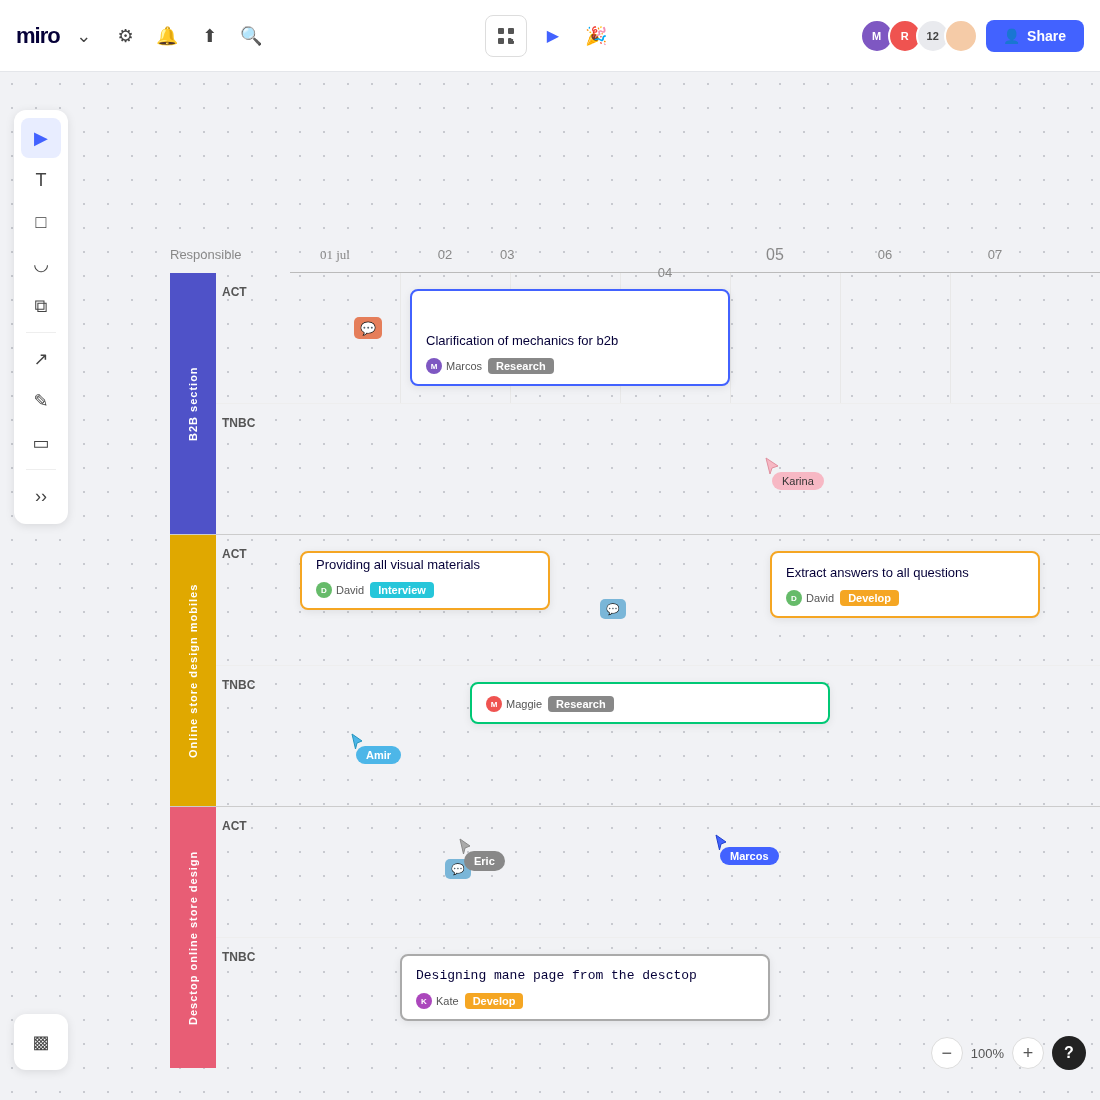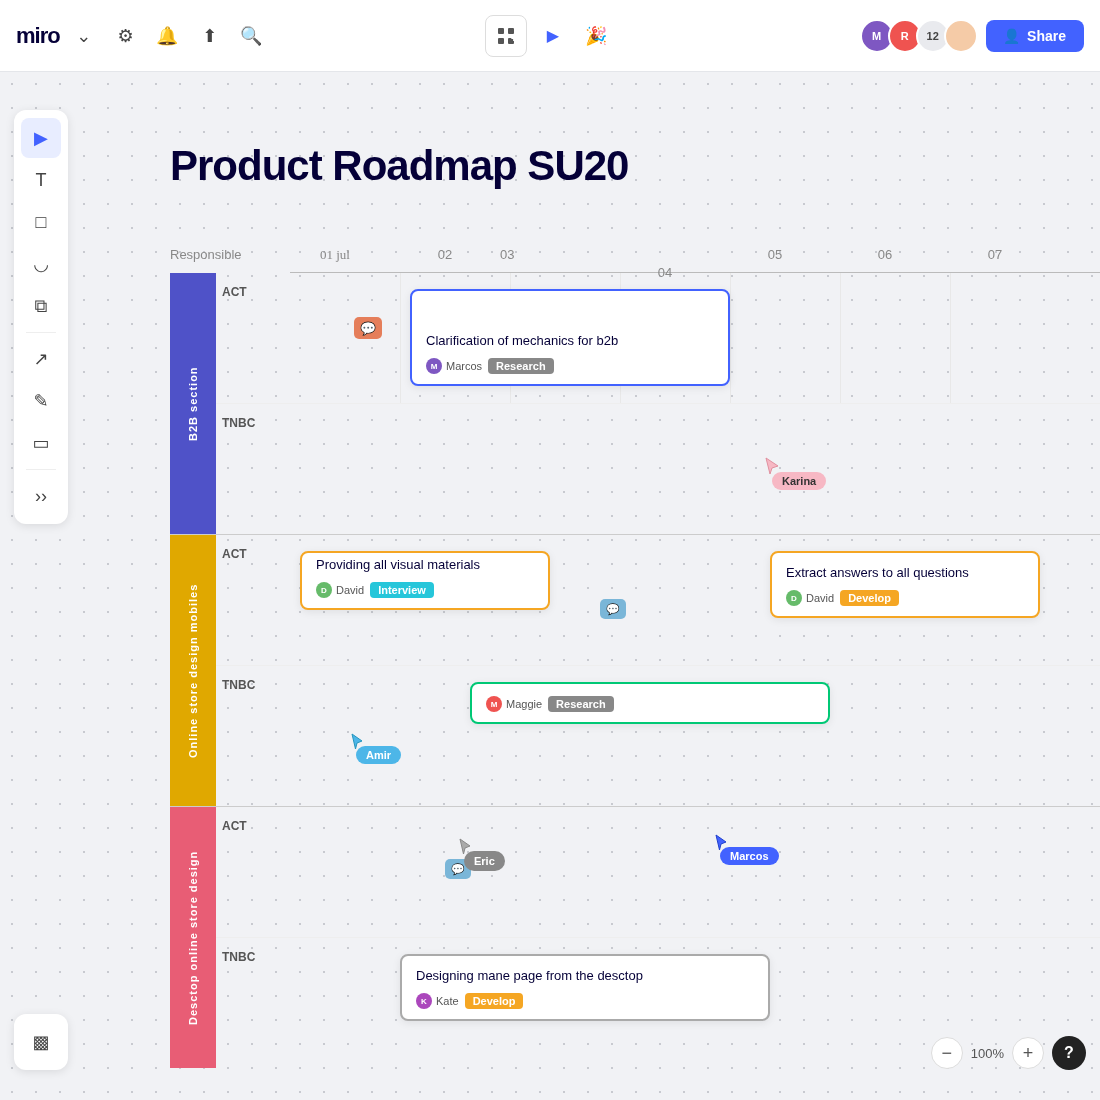--- a/index.html
+++ b/index.html
@@ -201,31 +201,30 @@
 
 <div class="bottom-right">
   <button class="zoom-btn">−</button>
   <span class="zoom-level">100%</span>
   <button class="zoom-btn">+</button>
   <button class="help-btn">?</button>
 </div>
 
 <div class="canvas">
 
-  <div class="board-title">Product Roadmap SU20</div>
 
   <div class="roadmap">
 
     <div style="display:flex; height:36px; align-items:center; border-bottom:1.5px solid #bbb; position:relative; margin-left:120px;">
       <div style="width:110px; font-size:13px; color:#888; margin-left:-120px;">Responsible</div>
       <div style="width:110px; text-align:center; font-size:13px; color:#888;font-family:Liberation Serif, serif;">01 jul</div>
       <div style="width:110px; text-align:center; font-size:13px; color:#888;">02</div>
       <div style="width:110px; font-size:13px; color:#888;">03</div>
       <div style="width:110px; text-align:center; font-size:13px; color:#888;margin-top:36px;">04</div>
-      <div style="width:110px; text-align:center; font-size:13px; color:#888;">05</div>
+      <div style="width:110px; text-align:center; font-size:16px; color:#888;">05</div>
       <div style="width:110px; text-align:center; font-size:13px; color:#888;">06</div>
       <div style="width:110px; text-align:center; font-size:13px; color:#888;">07</div>
     </div>
 
     <div style="display:flex; flex-direction:row; border-bottom:1px solid #ccc;">
       <div style="width:46px; flex-shrink:0; background:#4f52c8; display:flex; align-items:center; justify-content:center; writing-mode:vertical-rl; transform:rotate(180deg); font-size:11px; font-weight:700; color:#fff; letter-spacing:1px;">B2B section</div>
       <div style="flex:1;">
 
         <div style="display:flex; flex-direction:row; min-height:130px; border-bottom:1px solid #eee; position:relative; align-items:flex-start;">
           <div style="width:74px; font-size:12px; font-weight:600; color:#555; padding-top:12px; padding-left:6px;">ACT</div>
@@ -256,21 +255,21 @@
         </div>
 
         <div style="display:flex; flex-direction:row; min-height:130px; position:relative; align-items:flex-start;">
           <div style="width:74px; font-size:12px; font-weight:600; color:#555; padding-top:12px; padding-left:6px;">TNBC</div>
           <div style="flex:1; position:relative; min-height:130px;">
 
             <div style="position:absolute; top:52px; left:474px;">
               <svg width="16" height="20" viewBox="0 0 16 20" fill="none">
                   <path d="M2 2L14 10L8 12L6 18L2 2Z" fill="#f7b8c4" stroke="#e0909f" stroke-width="1"></path>
                 </svg>
-              <div style="position:absolute; top:16px; left:8px; background:#f7b8c4; color:#333; padding:3px 10px; border-radius:10px; font-size:11px; font-weight:700; white-space:nowrap;">Karina</div>
+              <div style="position:absolute; top:16px; left:8px; background:#f7b8c4; color:#333; padding:3px 10px; border-radius:10px; font-size:11px; font-weight:400; white-space:nowrap;">Karina</div>
             </div>
           </div>
         </div>
 
       </div>
     </div>
 
     <div style="display:flex; flex-direction:row; border-bottom:1px solid #ccc;">
       <div style="width:46px; flex-shrink:0; background:#e0a800; display:flex; align-items:center; justify-content:center; writing-mode:vertical-rl; transform:rotate(180deg); font-size:11px; font-weight:700; color:#fff; letter-spacing:1px;">Online store design mobiles</div>
       <div style="flex:1;">
@@ -364,21 +363,21 @@
               <div style="position:absolute; top:14px; left:6px; background:#4262ff; color:#fff; padding:3px 10px; border-radius:10px; font-size:11px; font-weight:600; white-space:nowrap;">Marcos</div>
             </div>
           </div>
         </div>
 
         <div style="display:flex; flex-direction:row; min-height:130px; position:relative; align-items:flex-start;">
           <div style="width:74px; font-size:12px; font-weight:600; color:#555; padding-top:12px; padding-left:6px;">TNBC</div>
           <div style="flex:1; position:relative; min-height:130px;">
 
             <div style="position:absolute; top:16px; left:110px; width:370px; background:#fff; border:2px solid #aaa; border-radius:8px; padding:12px 14px 10px; box-shadow:0 2px 8px rgba(0,0,0,0.08);">
-              <div style="font-size:13px; font-weight:500; color:#050038; margin-bottom:10px;">Designing mane page from the desctop</div>
+              <div style="font-size:13px; font-weight:500; color:#050038; margin-bottom:10px;font-family:Liberation Mono, monospace;">Designing mane page from the desctop</div>
               <div style="display:flex; align-items:center; gap:6px;">
                 <div style="display:flex; align-items:center; gap:4px; font-size:11px; color:#555;">
                   <div style="width:16px; height:16px; border-radius:50%; background:#ab47bc; display:flex; align-items:center; justify-content:center; font-size:8px; color:#fff; font-weight:700;">K</div>
                   <span>Kate</span>
                 </div>
                 <span style="padding:2px 8px; border-radius:4px; font-size:11px; font-weight:600; background:#f5a623; color:#fff;">Develop</span>
               </div>
             </div>
           </div>
         </div>

